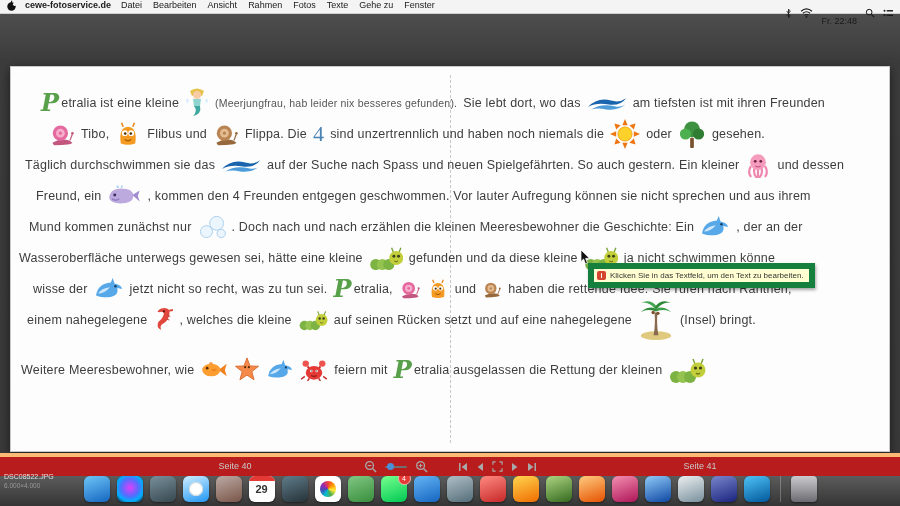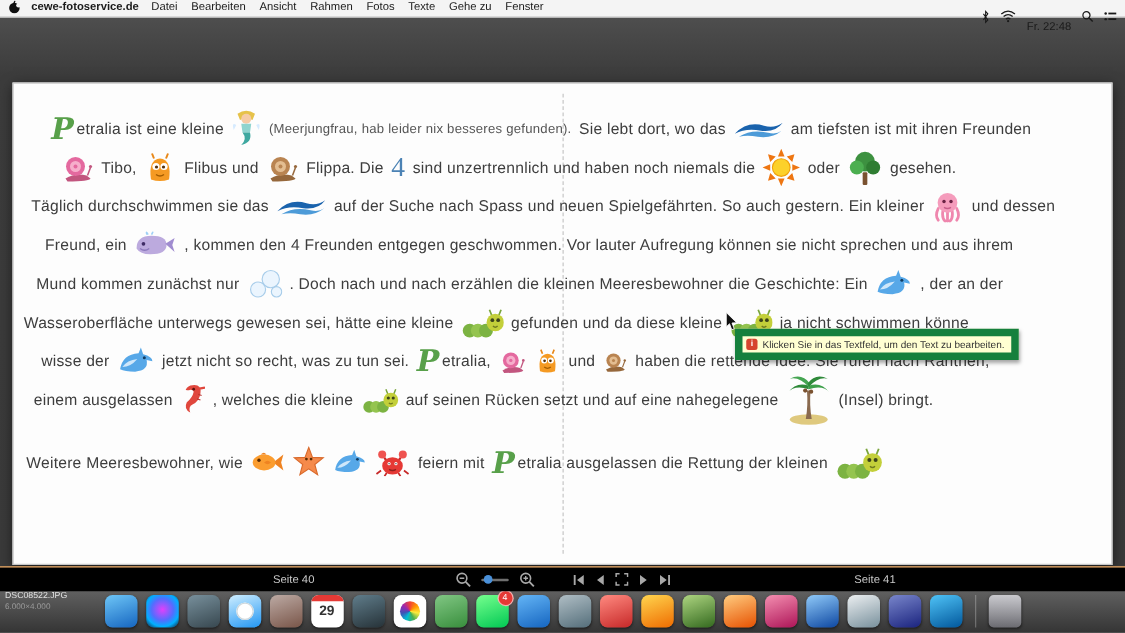--- a/index.html
+++ b/index.html
@@ -39,22 +39,22 @@
 
   
   .tooltip{position:absolute;left:588px;top:263px;background:#ffffd2;border:6px solid #15803d;
            box-shadow:1px 2px 3px rgba(0,0,0,.35);font-size:8px;color:#333;
            padding:2px 5px 2px 3px;display:flex;align-items:center;gap:4px;z-index:41;white-space:nowrap;justify-content:space-between;}
   .tooltip-ic{display:inline-flex;align-items:center;justify-content:center;width:9px;height:9px;
               background:#d6452e;color:#fff;border-radius:2px;font-size:7px;font-weight:bold;flex:0 0 auto;}
   .cursor{position:absolute;left:580px;top:250px;z-index:42;}
 
   
-  .toolbar{position:absolute;left:0;top:453px;width:100%;height:19px;background:#000000;
-           border-top:1px solid #fdba74;z-index:20;}
+  .toolbar{position:absolute;left:0;top:453px;width:100%;height:19px;background:#b91c1c;
+           border-top:4px solid #fdba74;z-index:20;}
   .seite{position:absolute;top:0;height:19px;line-height:19px;font-size:9px;color:#c9c9c9;text-align:center;}
   .seite-left{left:190px;width:90px;}
   .seite-right{left:655px;width:90px;}
   .controls{position:absolute;left:0;top:0;width:100%;height:19px;display:flex;align-items:center;
             justify-content:center;gap:8px;}
   .controls svg{display:block;}
   .zoom-track{width:22px;height:2px;background:#6f6f6f;border-radius:1px;position:relative;}
   .zoom-dot{position:absolute;left:2px;top:-2.5px;width:7px;height:7px;border-radius:50%;background:#4a90d9;}
   .ctl-gap{width:14px;}
 
@@ -334,21 +334,21 @@
                 <line x1="26" y1="23" x2="29" y2="15" stroke="#96683c" stroke-width="1.5"></line>
                 <circle cx="29" cy="14" r="1.6" fill="#96683c"></circle>
                 <circle cx="14" cy="14" r="9.5" fill="#b98451"></circle>
                 <circle cx="14" cy="14" r="5.5" fill="#e3bd91"></circle>
                 <circle cx="14" cy="14" r="2" fill="#b98451"></circle>
               </svg>
             </span>
             <span class="story-word">haben die rettende Idee: Sie rufen nach Ranthen,</span>
           </div>
           <div class="story-line" style="margin-left: 8px;">
-            <span class="story-word">einem ausgelassen</span>
+            <span class="story-word">einem nahegelegene</span>
             <span class="story-icon" style="width: 20px; height: 28px;">
               <svg viewBox="0 0 22 30" width="100%" height="100%">
                 <path d="M11 2 Q19 1 18 9 Q17 16 11 19 Q7 21 9 26 Q3 23 6 17 Q11 13 12 8 Q12 6 9 6 Q7 7 5 6 Q7 2 11 2 Z" fill="#e0473d"></path>
                 <path d="M17 5 L22 4" stroke="#e0473d" stroke-width="2"></path>
                 <circle cx="12" cy="5.5" r="1.2" fill="#59100c"></circle>
                 <path d="M16 10 L19 11 M15 14 L18 15" stroke="#b93530" stroke-width="1"></path>
               </svg>
             </span>
             <span class="story-word">, welches die kleine</span>
             <span class="story-icon" style="width: 30px; height: 22px;">

